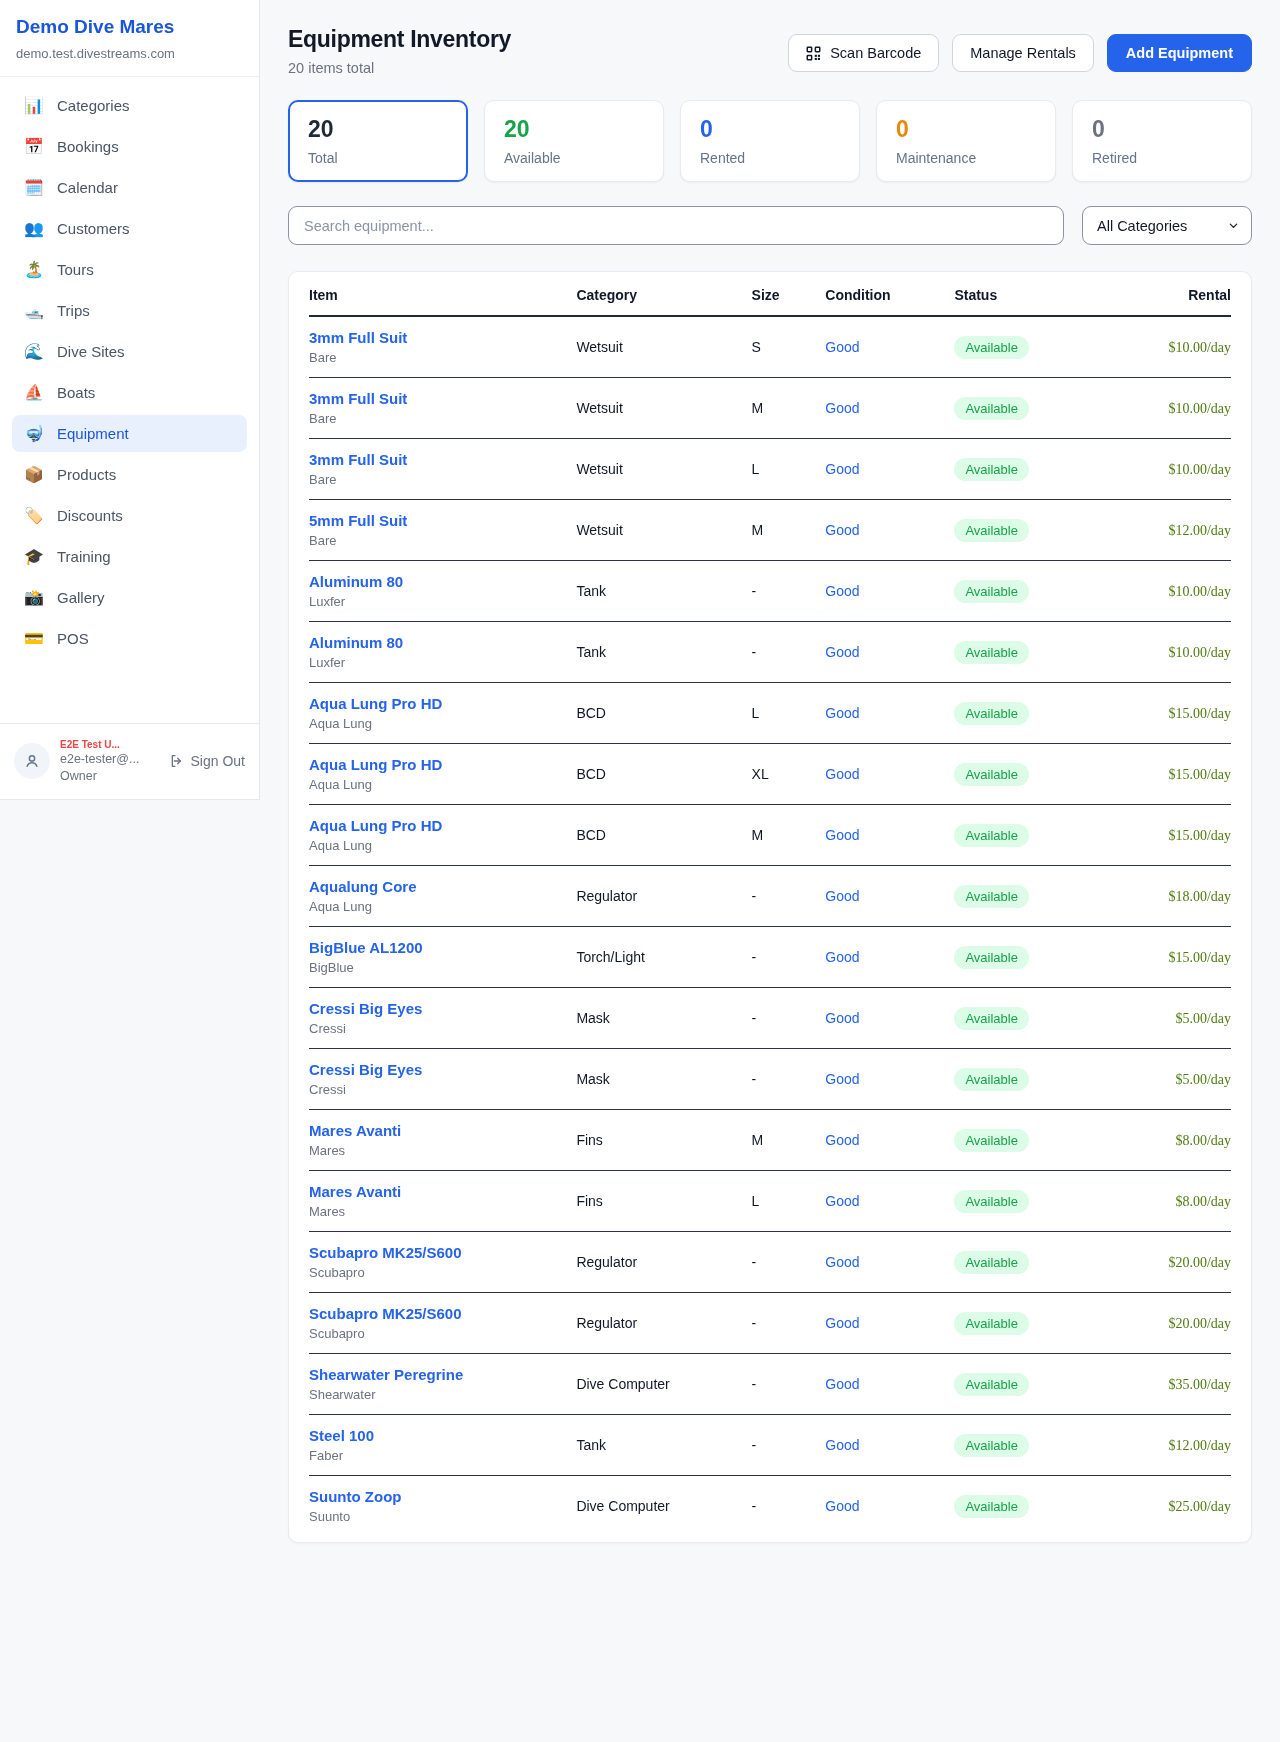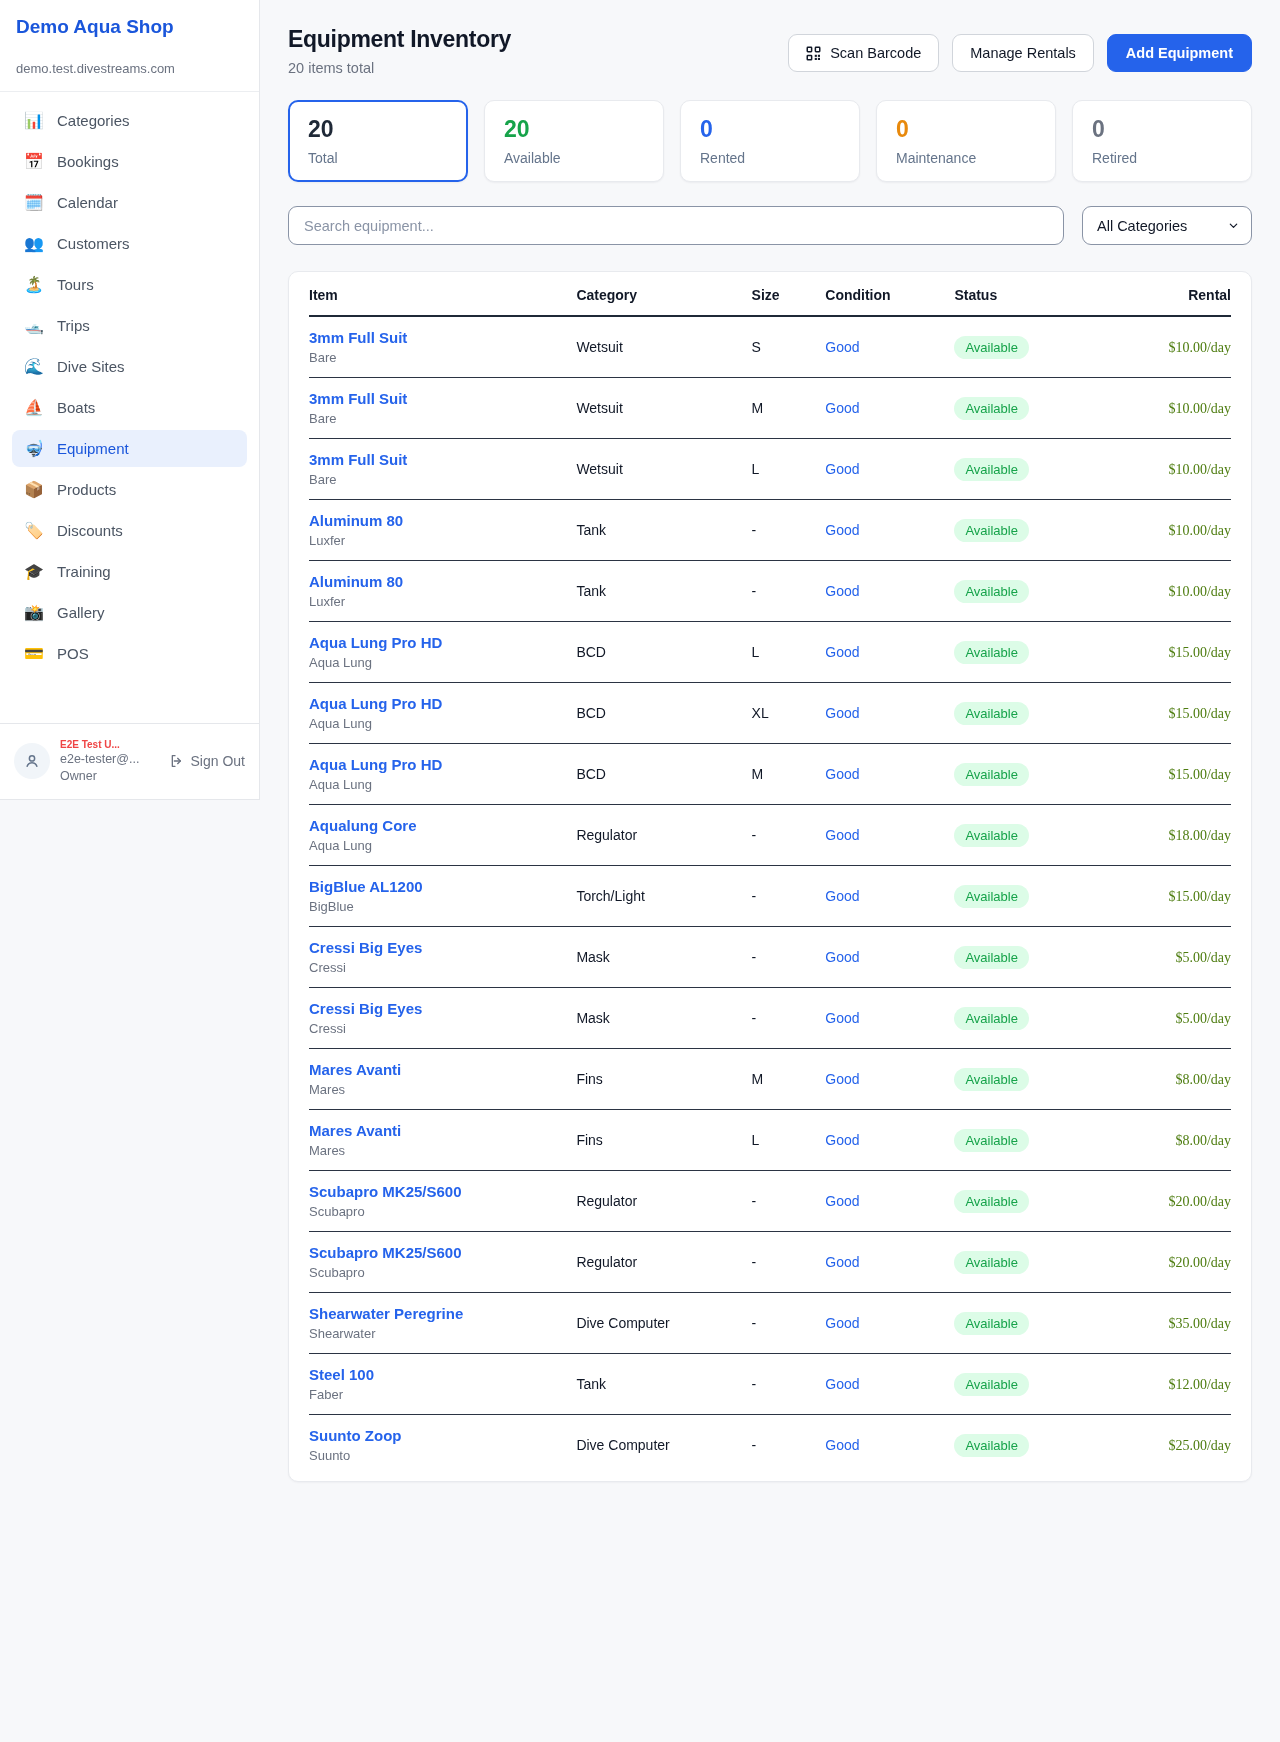--- a/index.html
+++ b/index.html
@@ -15,21 +15,21 @@
   .sidebar {
     position:absolute; top:0; left:0;
     width:260px; height:800px;
     background:#ffffff;
     border-right:1px solid #e5e7eb;
     border-bottom:1px solid #e5e7eb;
     display:flex; flex-direction:column;
   }
   .brand-block { padding:16px 16px 15px; border-bottom:1px solid #eceef1; }
   .brand { font-size:19px; font-weight:bold; color:#1a56db; cursor:pointer; }
-  .domain { font-size:13px; color:#6b7280; margin-top:23px; }
+  .domain { font-size:13px; color:#6b7280; margin-top:8px; }
   .nav { padding:10px 12px 4px; flex:1; }
   .nav-item {
     display:flex; align-items:center; gap:13px;
     padding:10px 12px; border-radius:8px;
     font-size:15px; color:#4b5563; cursor:pointer;
     margin-bottom:4px;
   }
   .nav-item.active { background:#e9f0fd; color:#1a56db; }
   .nav-icon { width:20px; text-align:center; font-size:16px; line-height:1; }
   .user-block {
@@ -110,21 +110,21 @@
     font-size:13px; padding:4px 11px; border-radius:12px;
   }
   .price { color:#4d7c0f;font-family:Liberation Serif, serif; }
   svg { display:block; }
 </style>
 </head>
 <body>
 
 <aside class="sidebar">
   <div class="brand-block">
-    <div class="brand">Demo Aqua Shop</div>
+    <div class="brand">Demo Dive Mares</div>
     <div class="domain">demo.test.divestreams.com</div>
   </div>
 
   <nav class="nav" id="nav-list">
   <div class="nav-item">
     <span class="nav-icon">📊</span>
     <span class="nav-label">Categories</span>
   </div>
 
   <div class="nav-item">
@@ -332,20 +332,31 @@
       <div class="item-name">3mm Full Suit</div>
       <div class="item-brand">Bare</div>
     </td>
     <td><span>Wetsuit</span></td>
     <td><span>L</span></td>
     <td><span class="cond-link">Good</span></td>
     <td><span class="pill">Available</span></td>
     <td class="right"><span class="price">$10.00/day</span></td>
   </tr>
 
+  <tr>
+    <td>
+      <div class="item-name">5mm Full Suit</div>
+      <div class="item-brand">Bare</div>
+    </td>
+    <td><span>Wetsuit</span></td>
+    <td><span>M</span></td>
+    <td><span class="cond-link">Good</span></td>
+    <td><span class="pill">Available</span></td>
+    <td class="right"><span class="price">$12.00/day</span></td>
+  </tr>
 
   <tr>
     <td>
       <div class="item-name">Aluminum 80</div>
       <div class="item-brand">Luxfer</div>
     </td>
     <td><span>Tank</span></td>
     <td><span>-</span></td>
     <td><span class="cond-link">Good</span></td>
     <td><span class="pill">Available</span></td>

